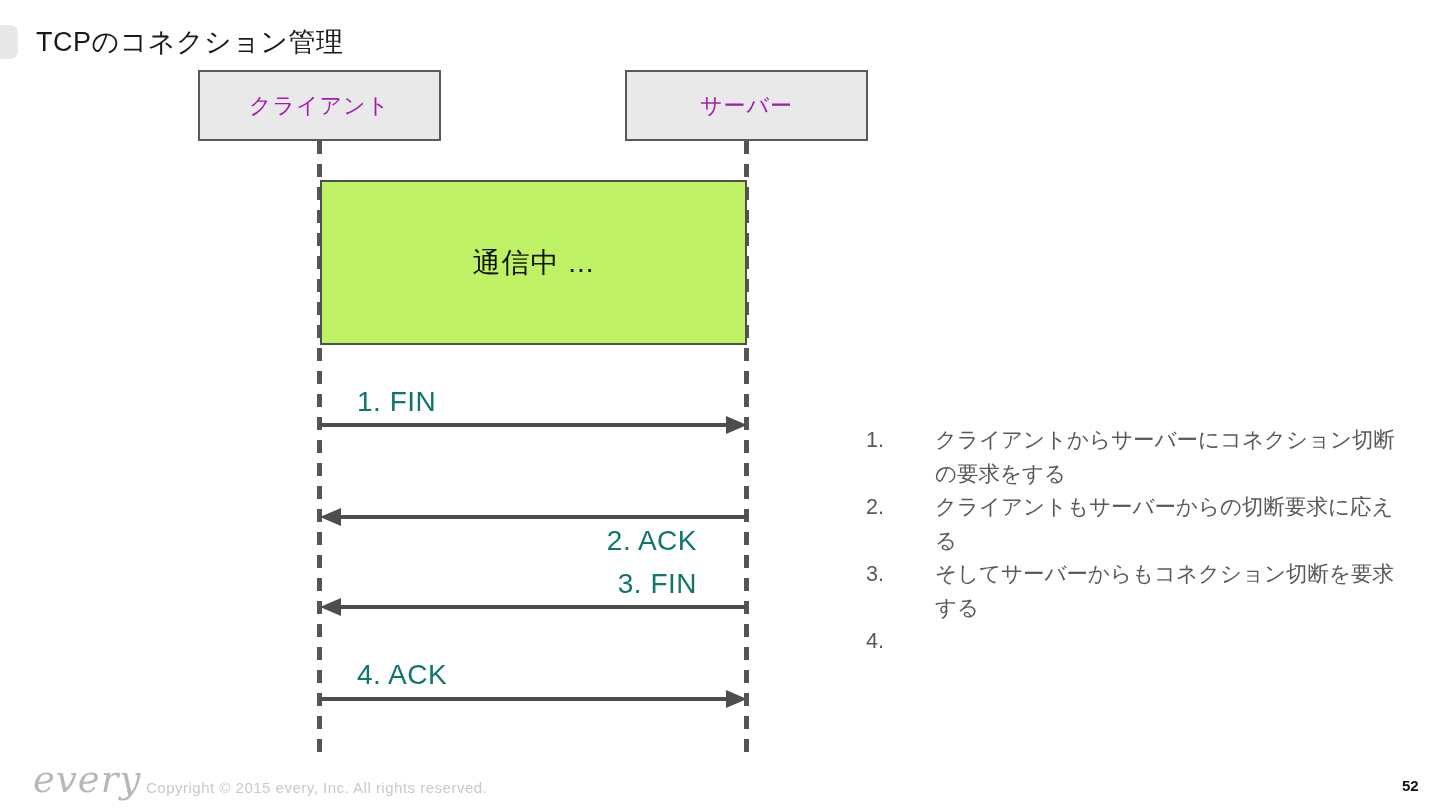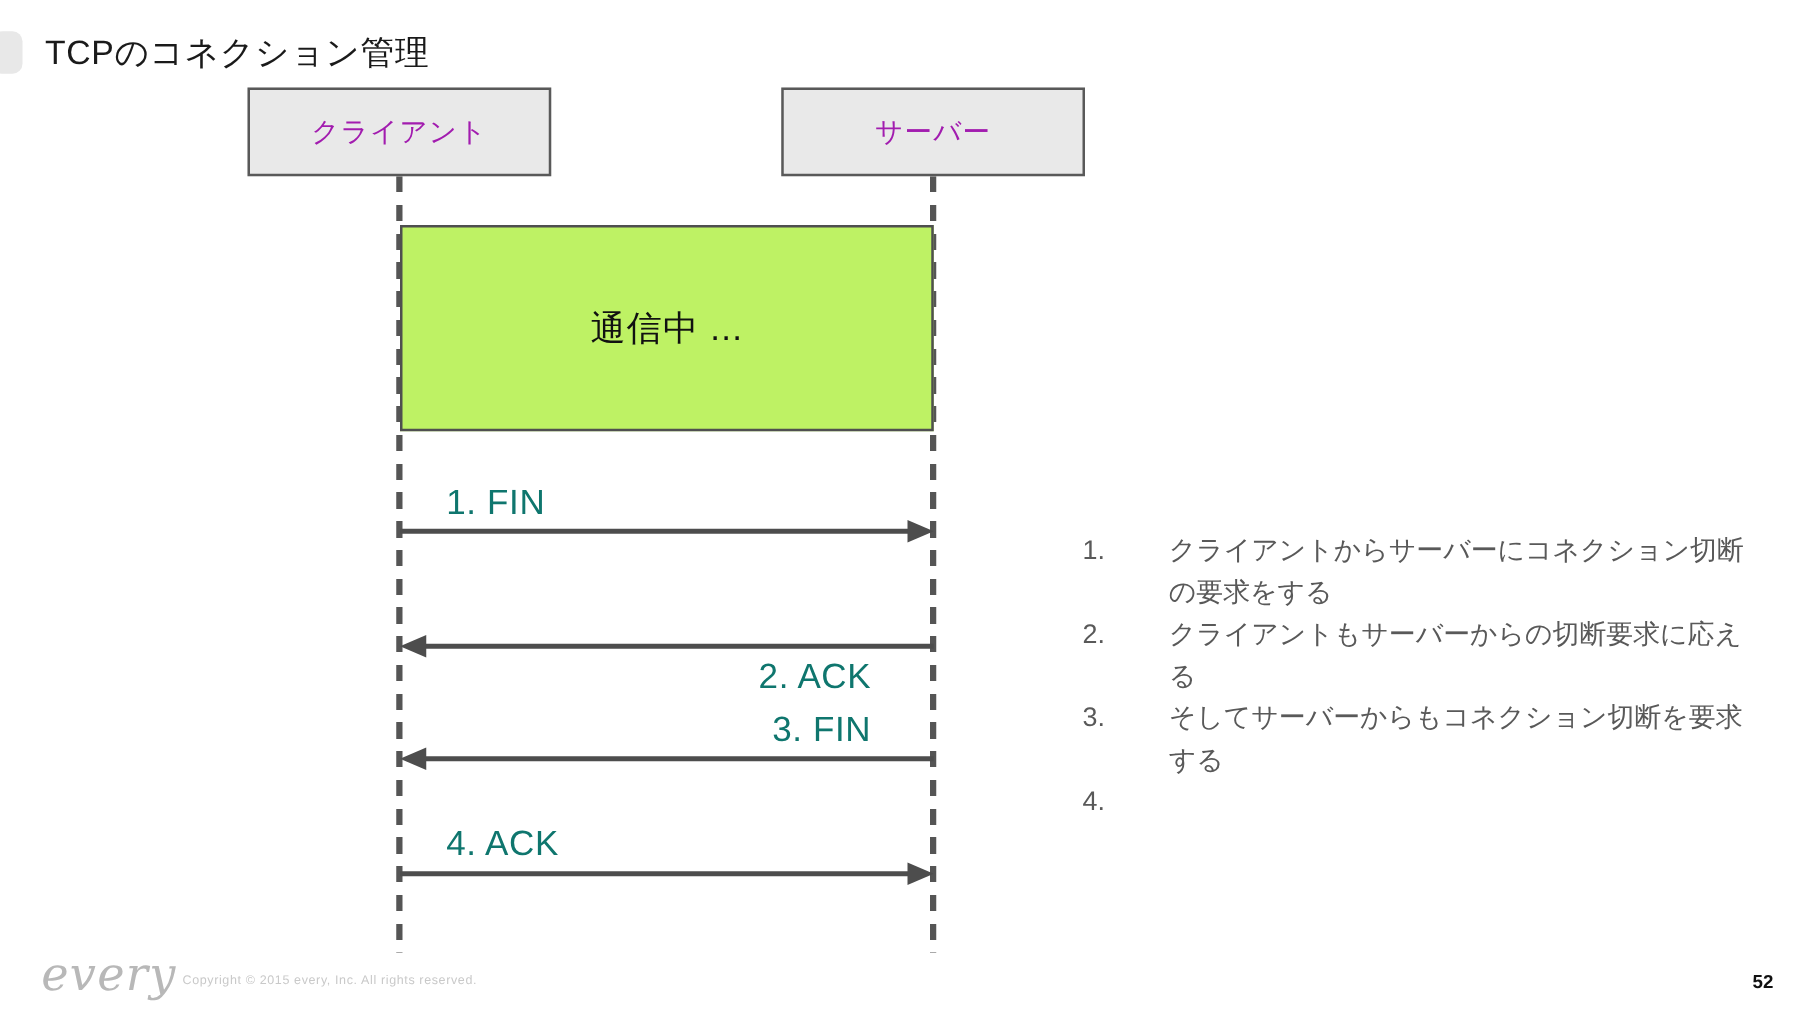--- a/index.html
+++ b/index.html
@@ -72,21 +72,21 @@
   .note-item { display:grid; grid-template-columns:69px 1fr; }
   .note-num { text-align:left; }
 
   .footer-logo {
     position:absolute; left:33px; top:758px;
     font-family:"DejaVu Serif","Liberation Serif",serif;
     font-style:italic; font-size:37px; color:#b8b8b8; letter-spacing:1px;
   }
   .footer-copyright {
     position:absolute; left:146px; top:779px;
-    font-size:10px; color:#c9c9c9; letter-spacing:0.5px;
+    font-size:15px; color:#c9c9c9; letter-spacing:0.5px;
   }
   .page-number {
     position:absolute; left:1402px; top:777px;
     font-size:15px; font-weight:bold; color:#111;
   }
 </style>
 </head>
 <body>
 
 <div class="title-accent"></div>

